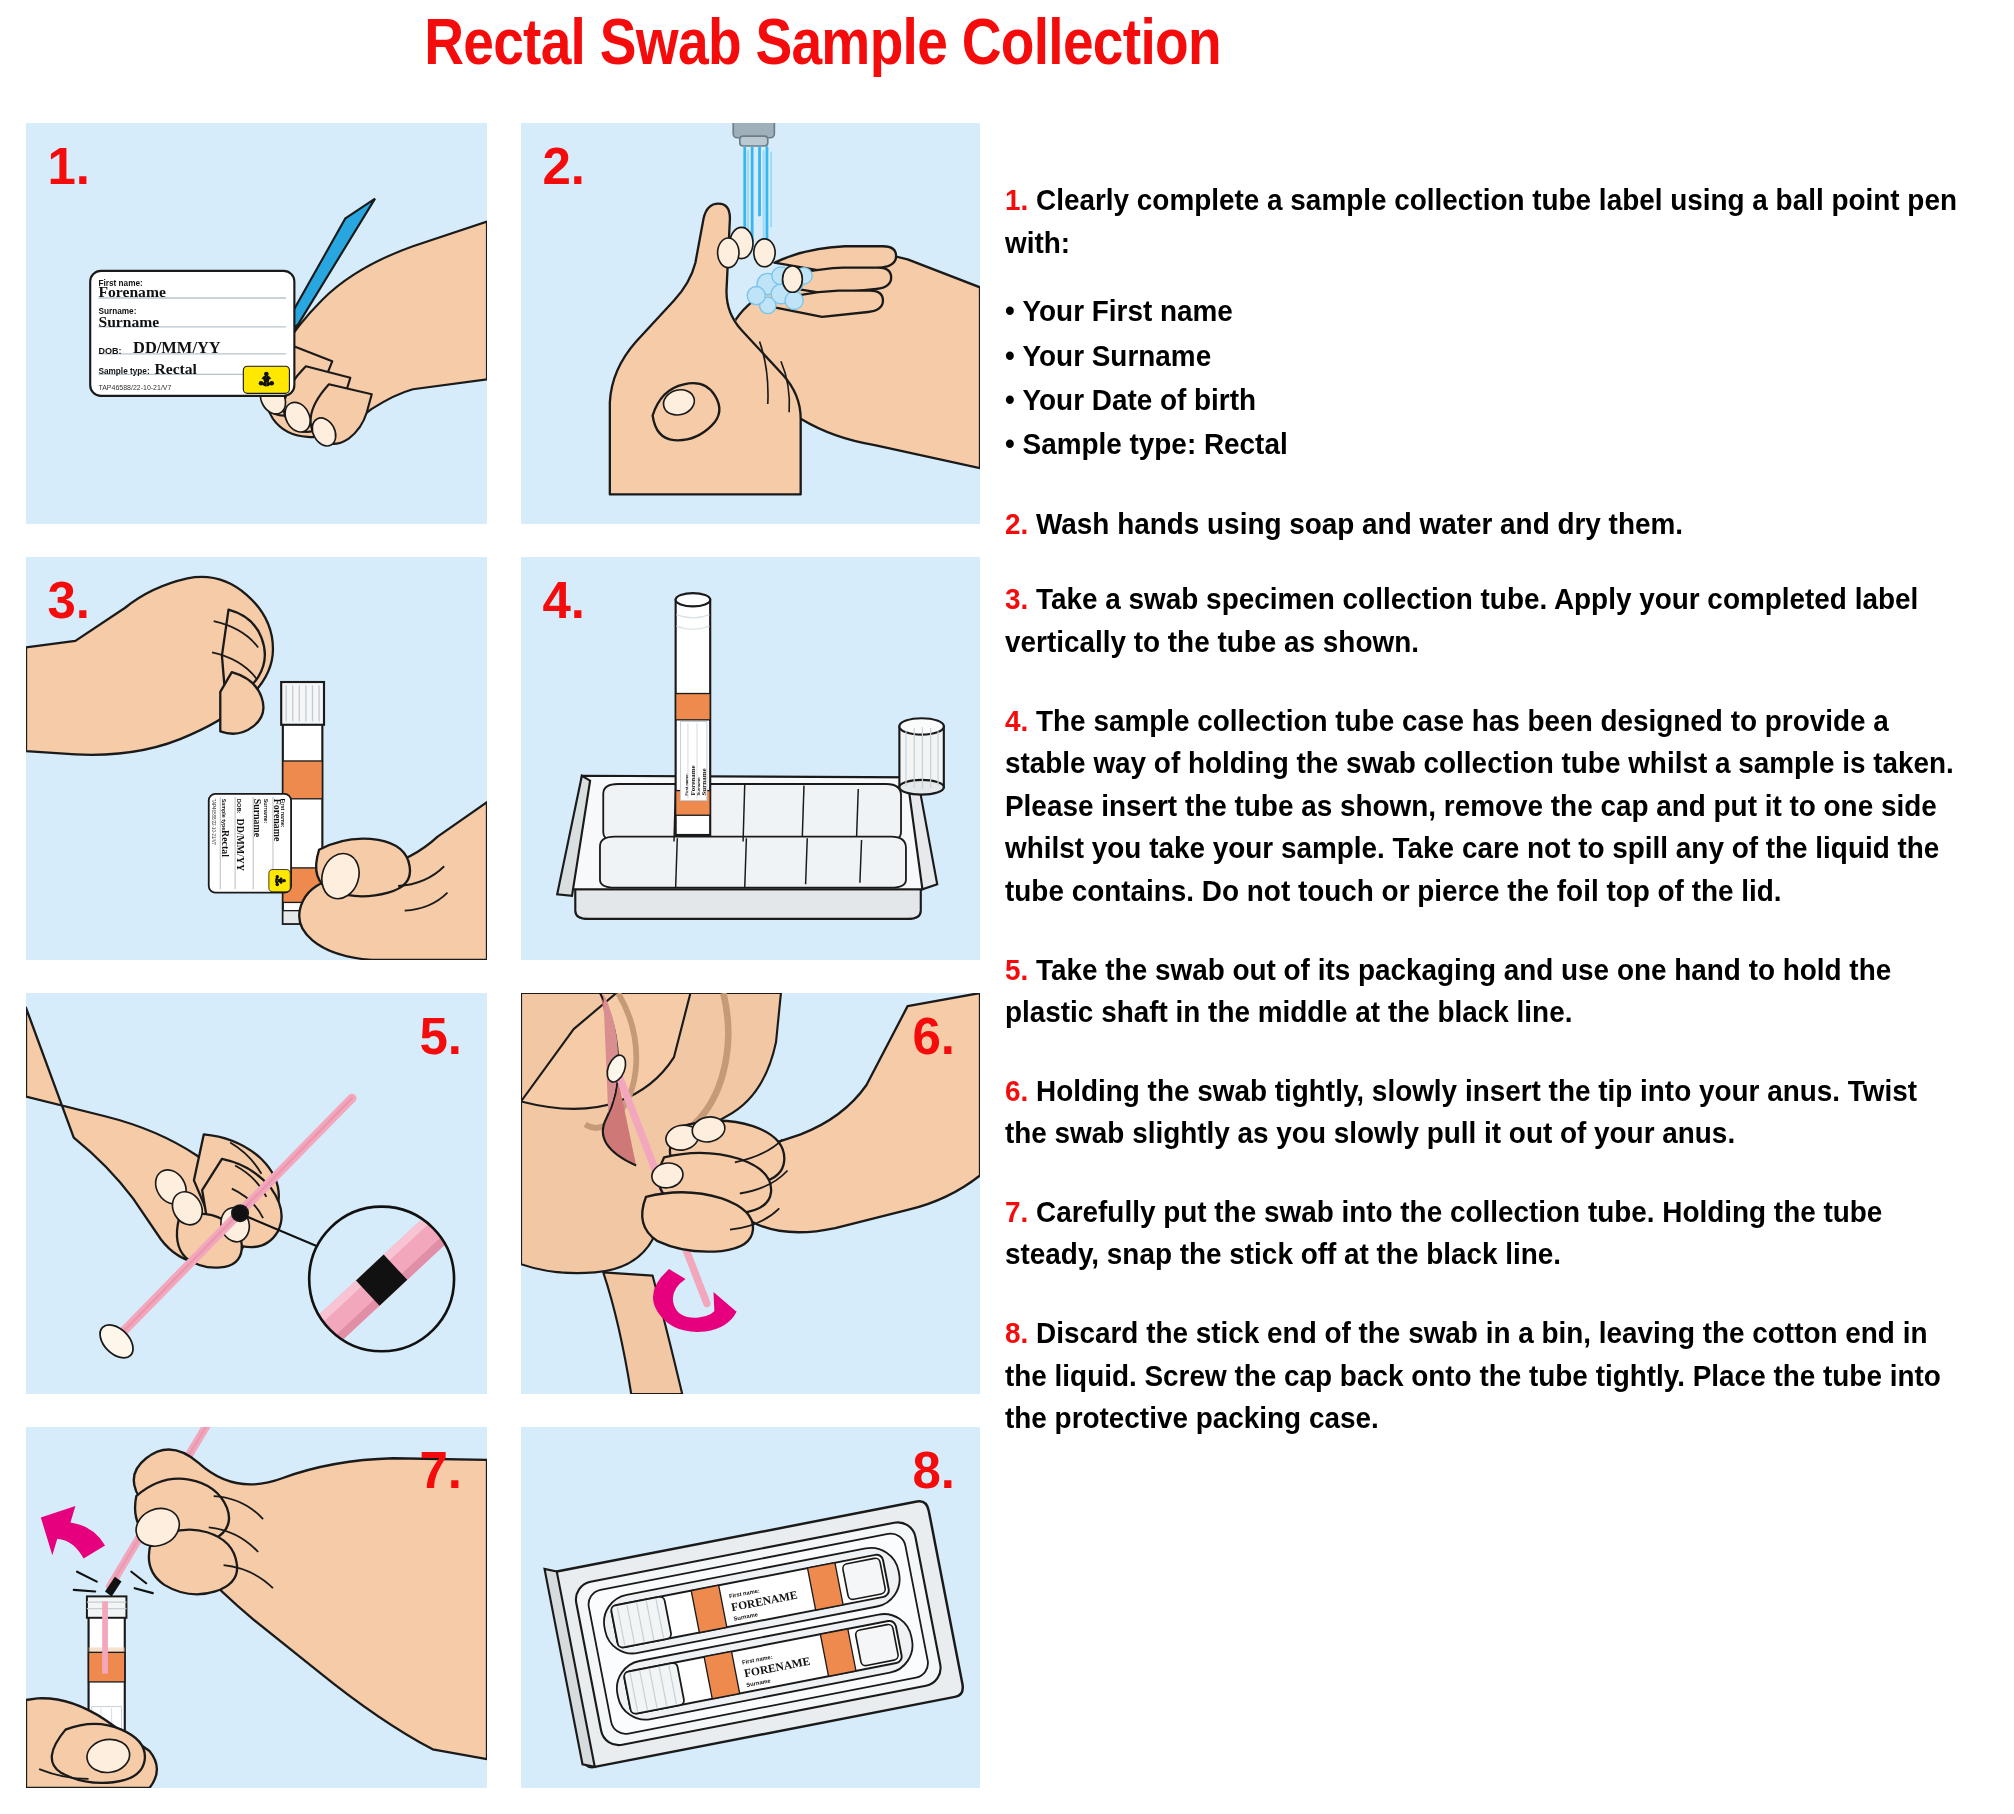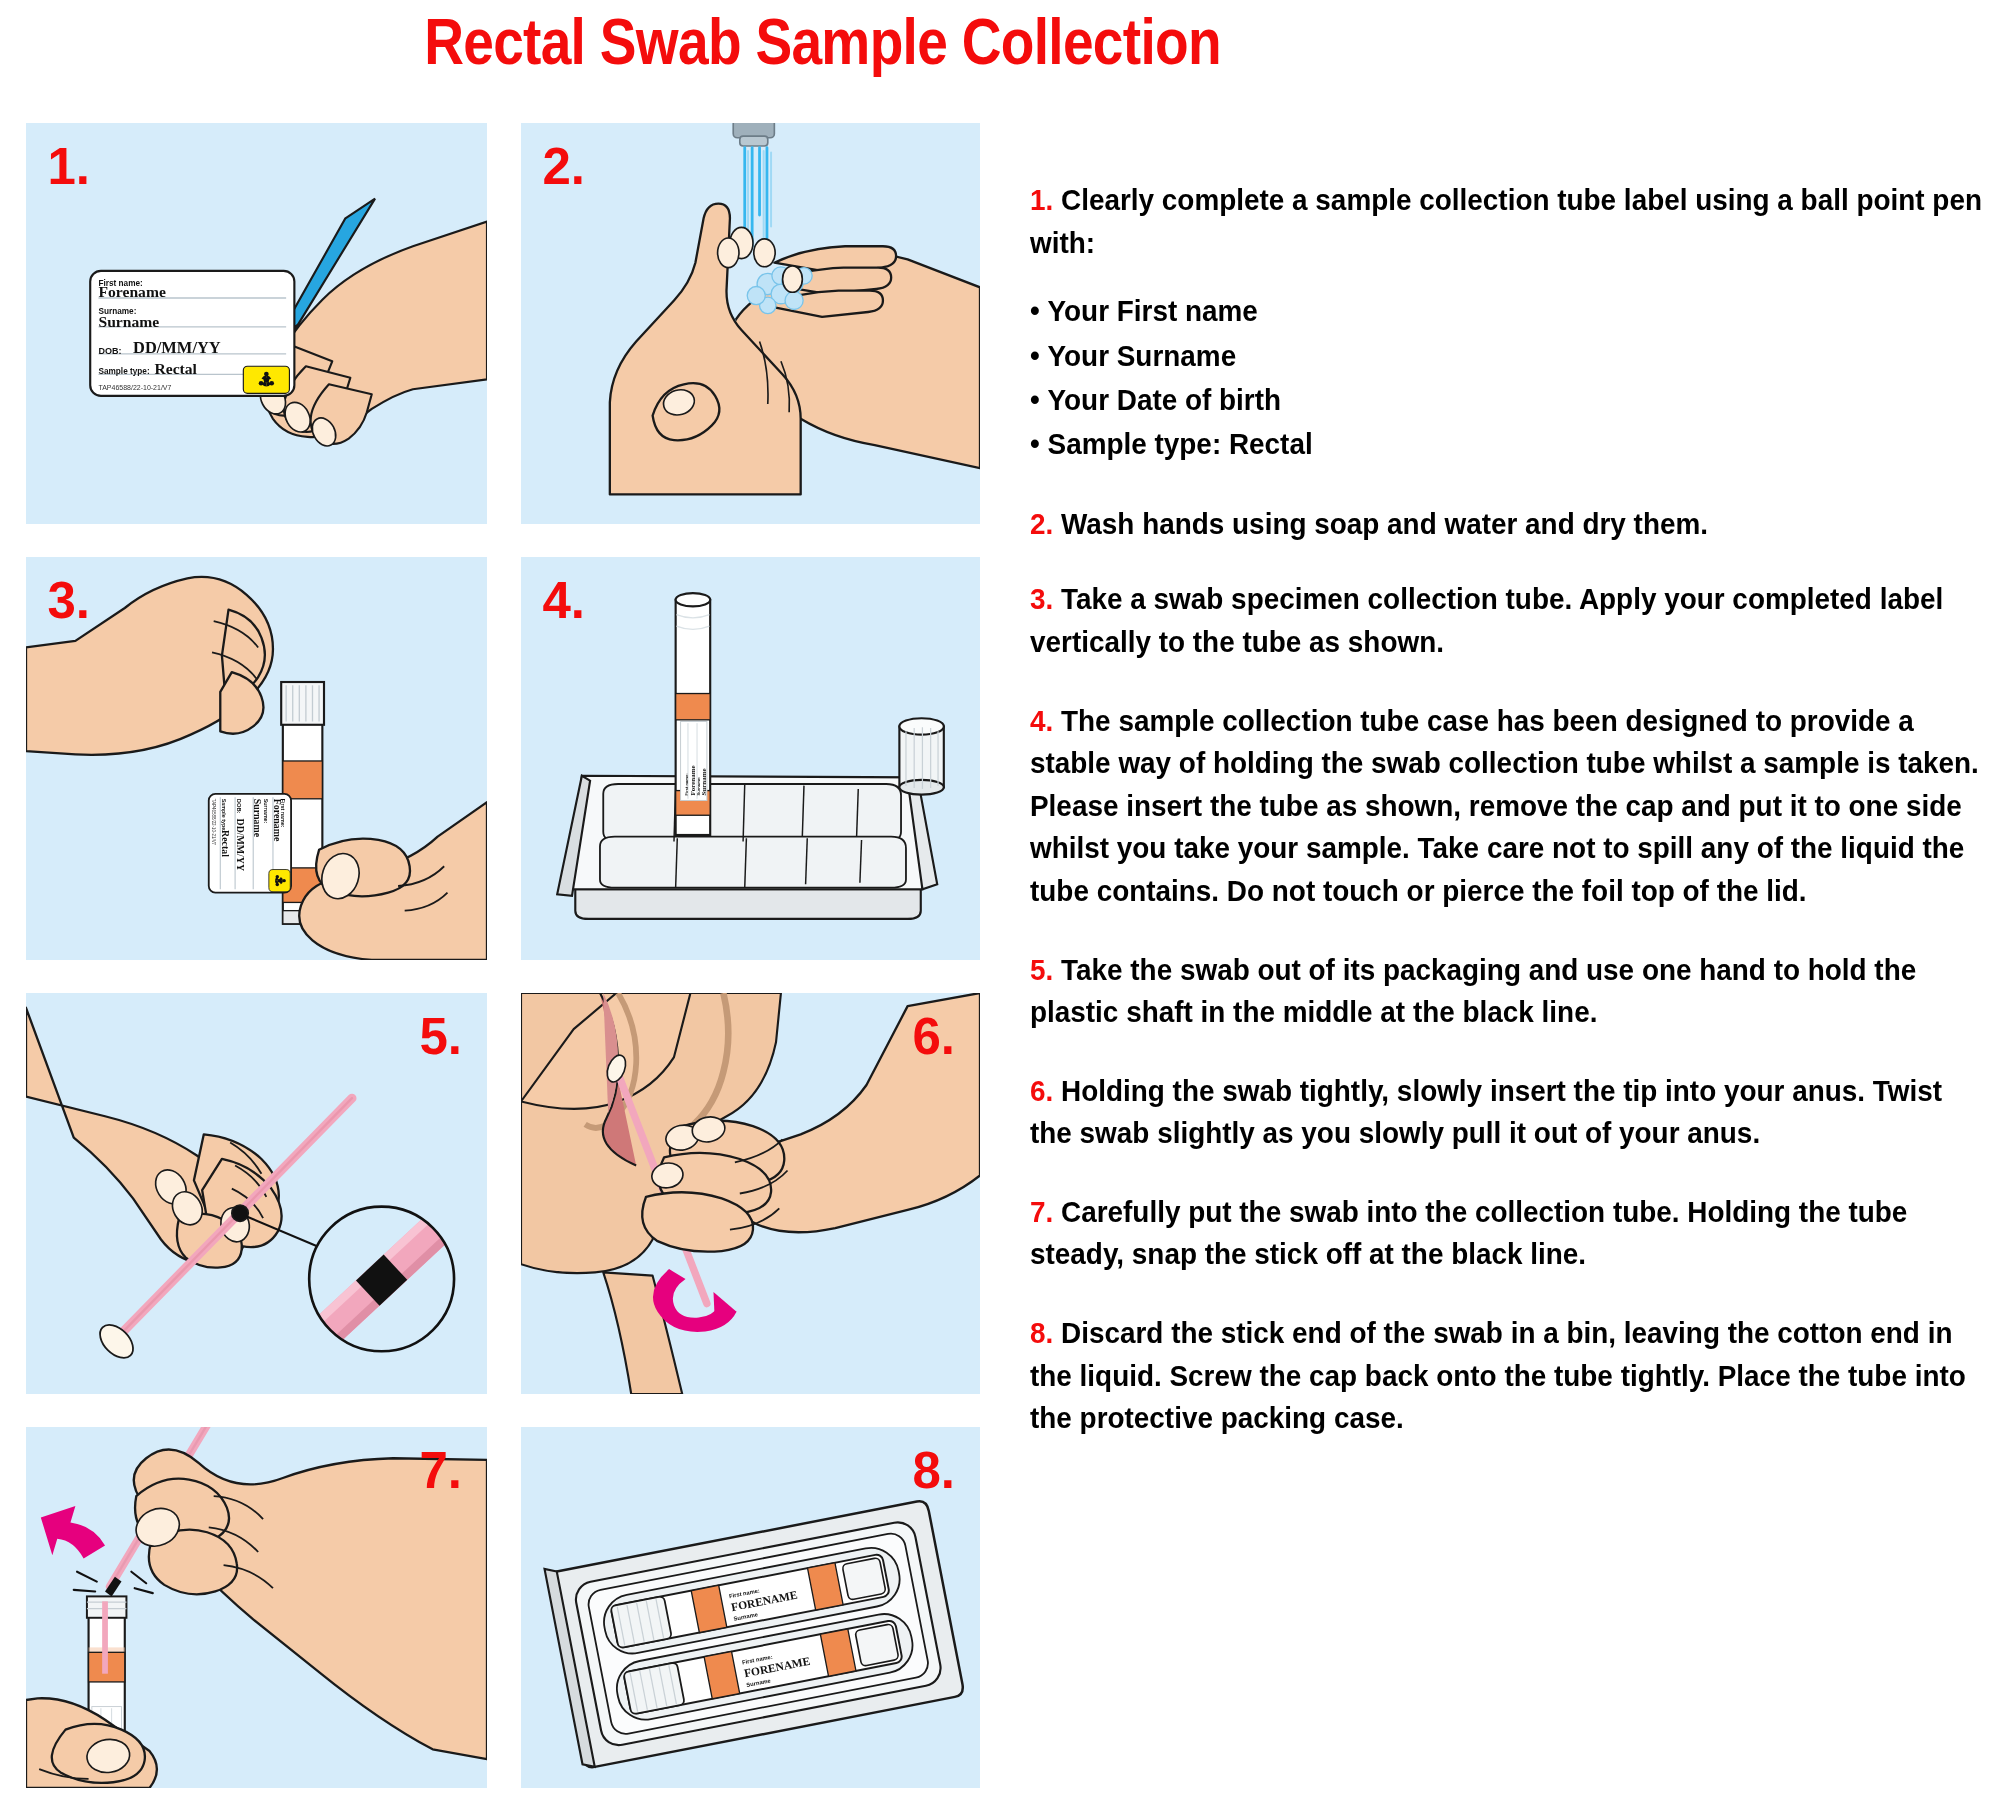--- a/index.html
+++ b/index.html
@@ -55,21 +55,21 @@
   .c1 { left:0px;   width:461px; }
   .c2 { left:495px; width:459px; }
   .r1 { top:0px;    height:401px; }
   .r2 { top:434px;  height:403px; }
   .r3 { top:870px; height:401px; }
   .r4 { top:1304px; height:361px; }
 
   
   #instructions {
     position:absolute;
-    left:1030px; top:179px;
+    left:1005px; top:179px;
     width:958px;
   }
   .step {
     color:#000000;
     font-size:30px;
     font-weight:bold;
     line-height:1.42;
     margin-bottom:28px;
     transform:scaleX(0.93);
     transform-origin:left top;

